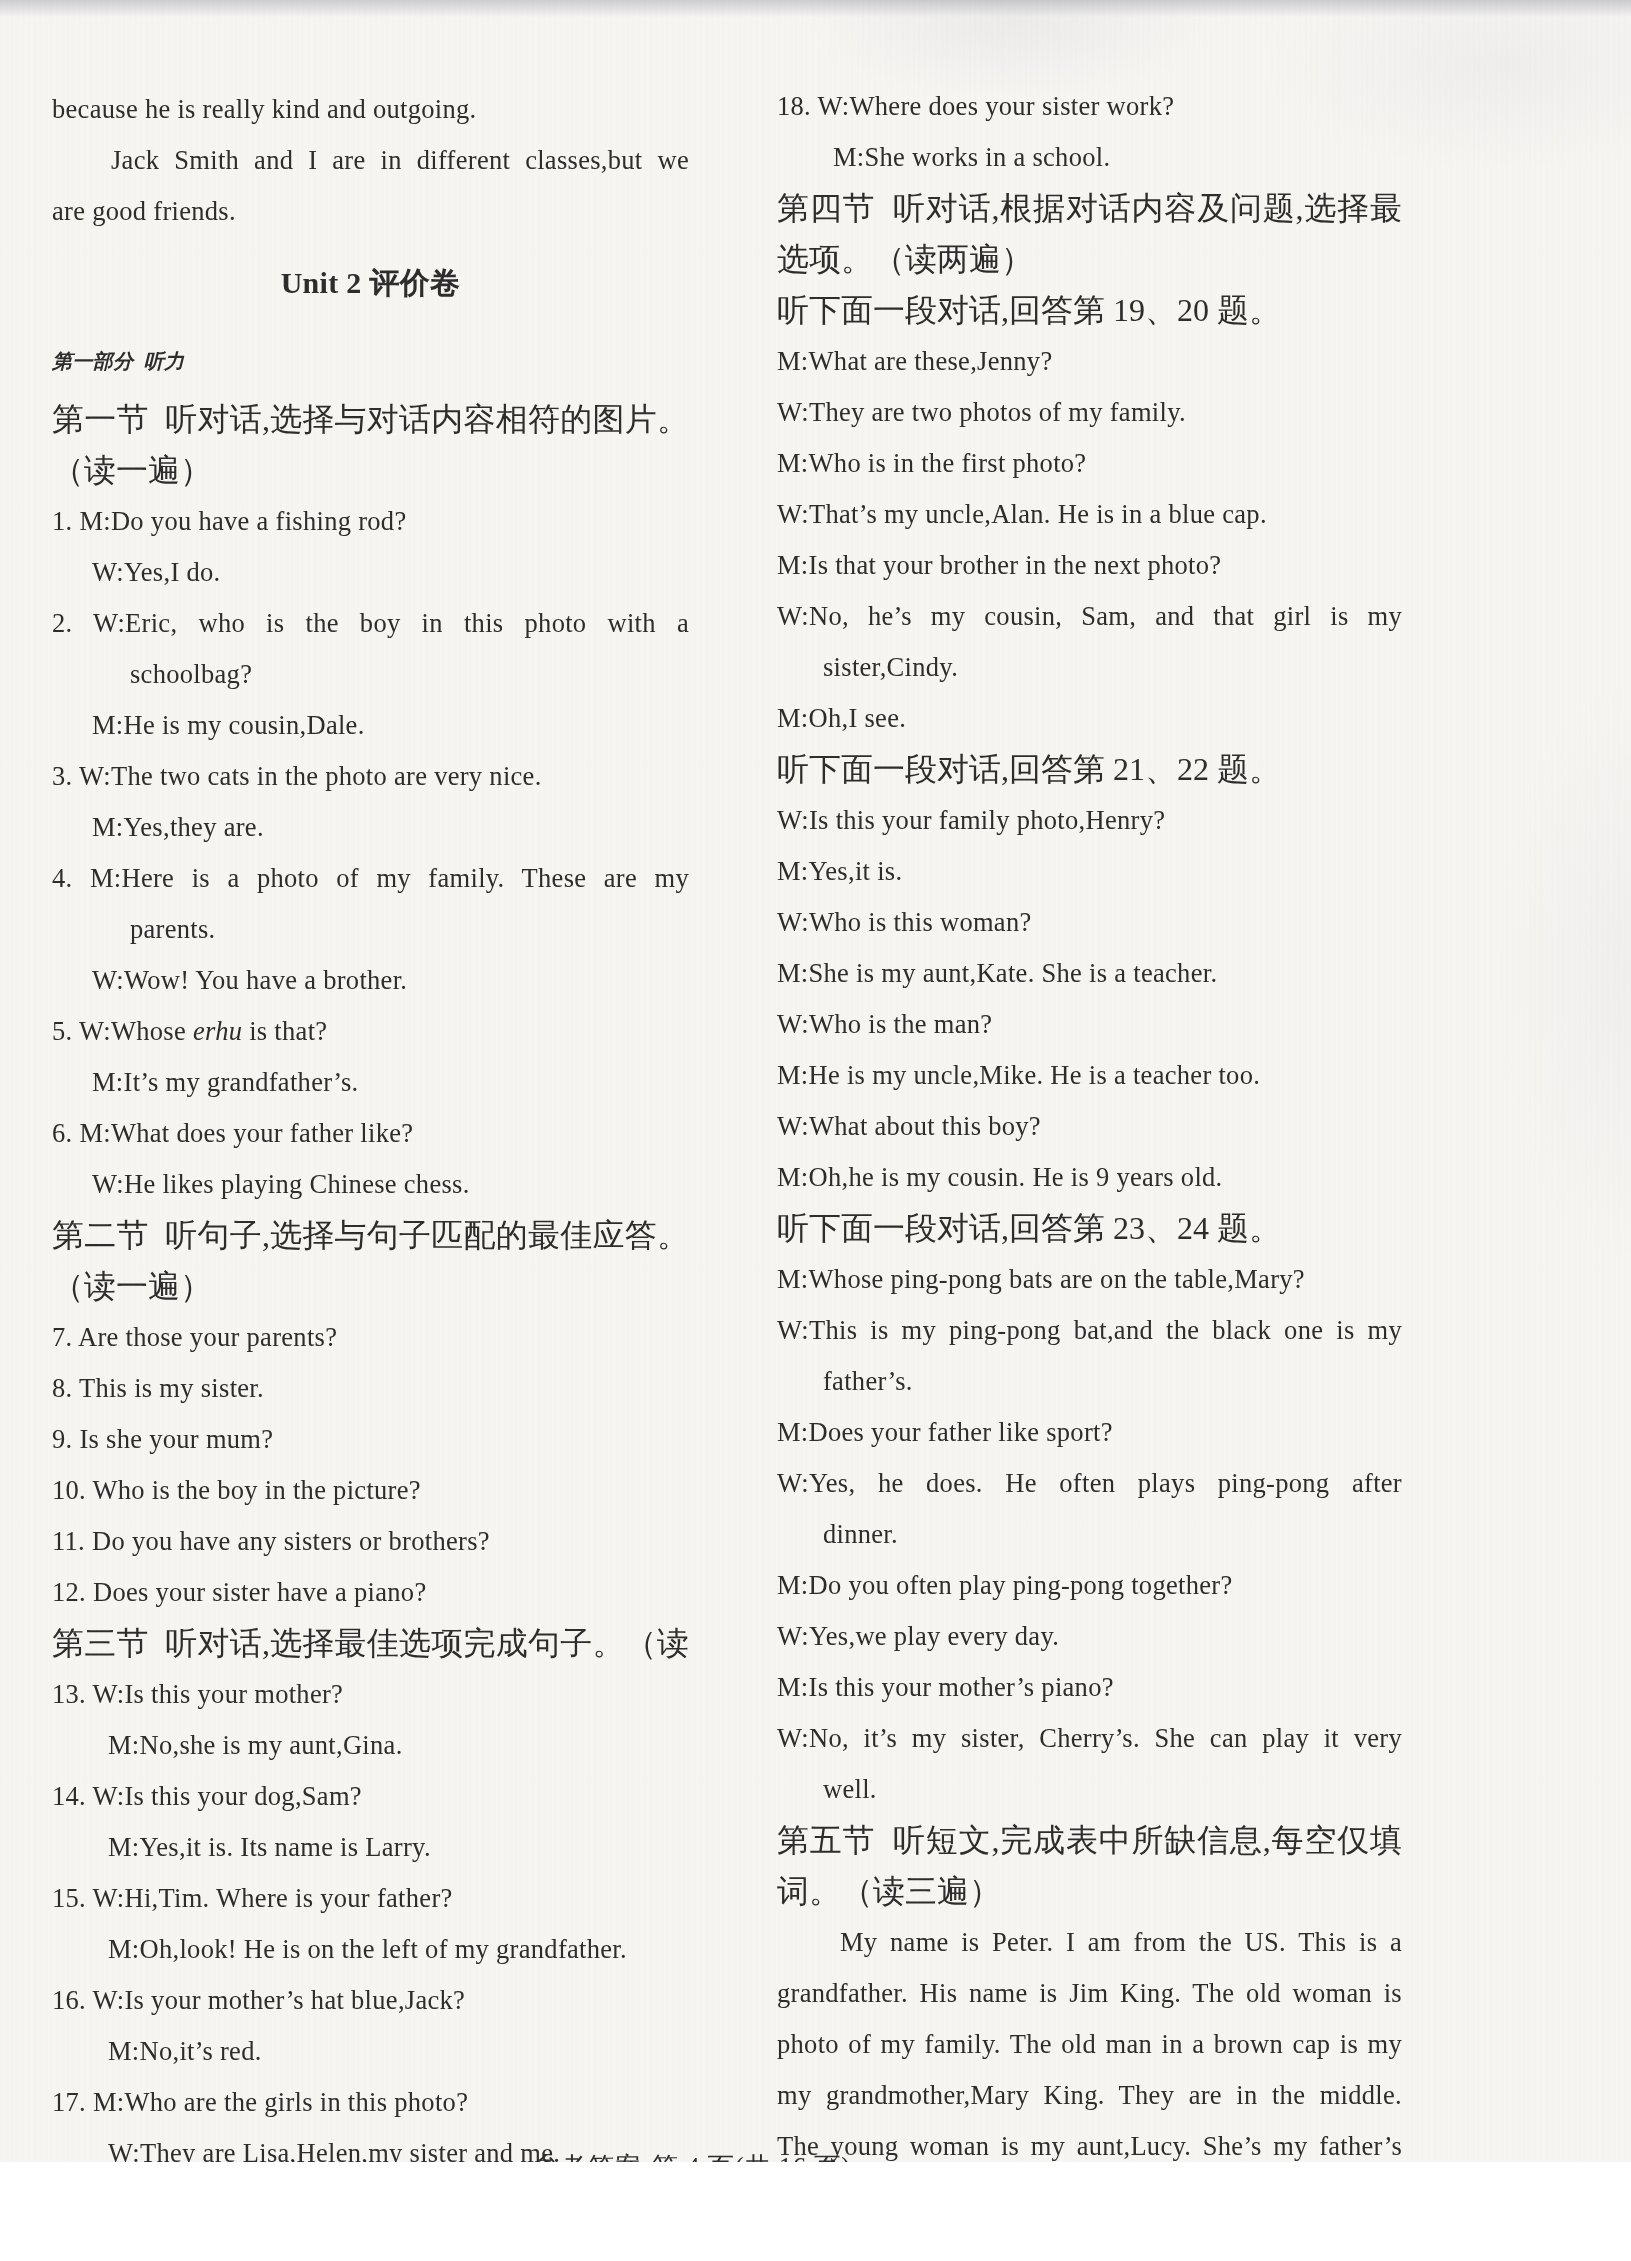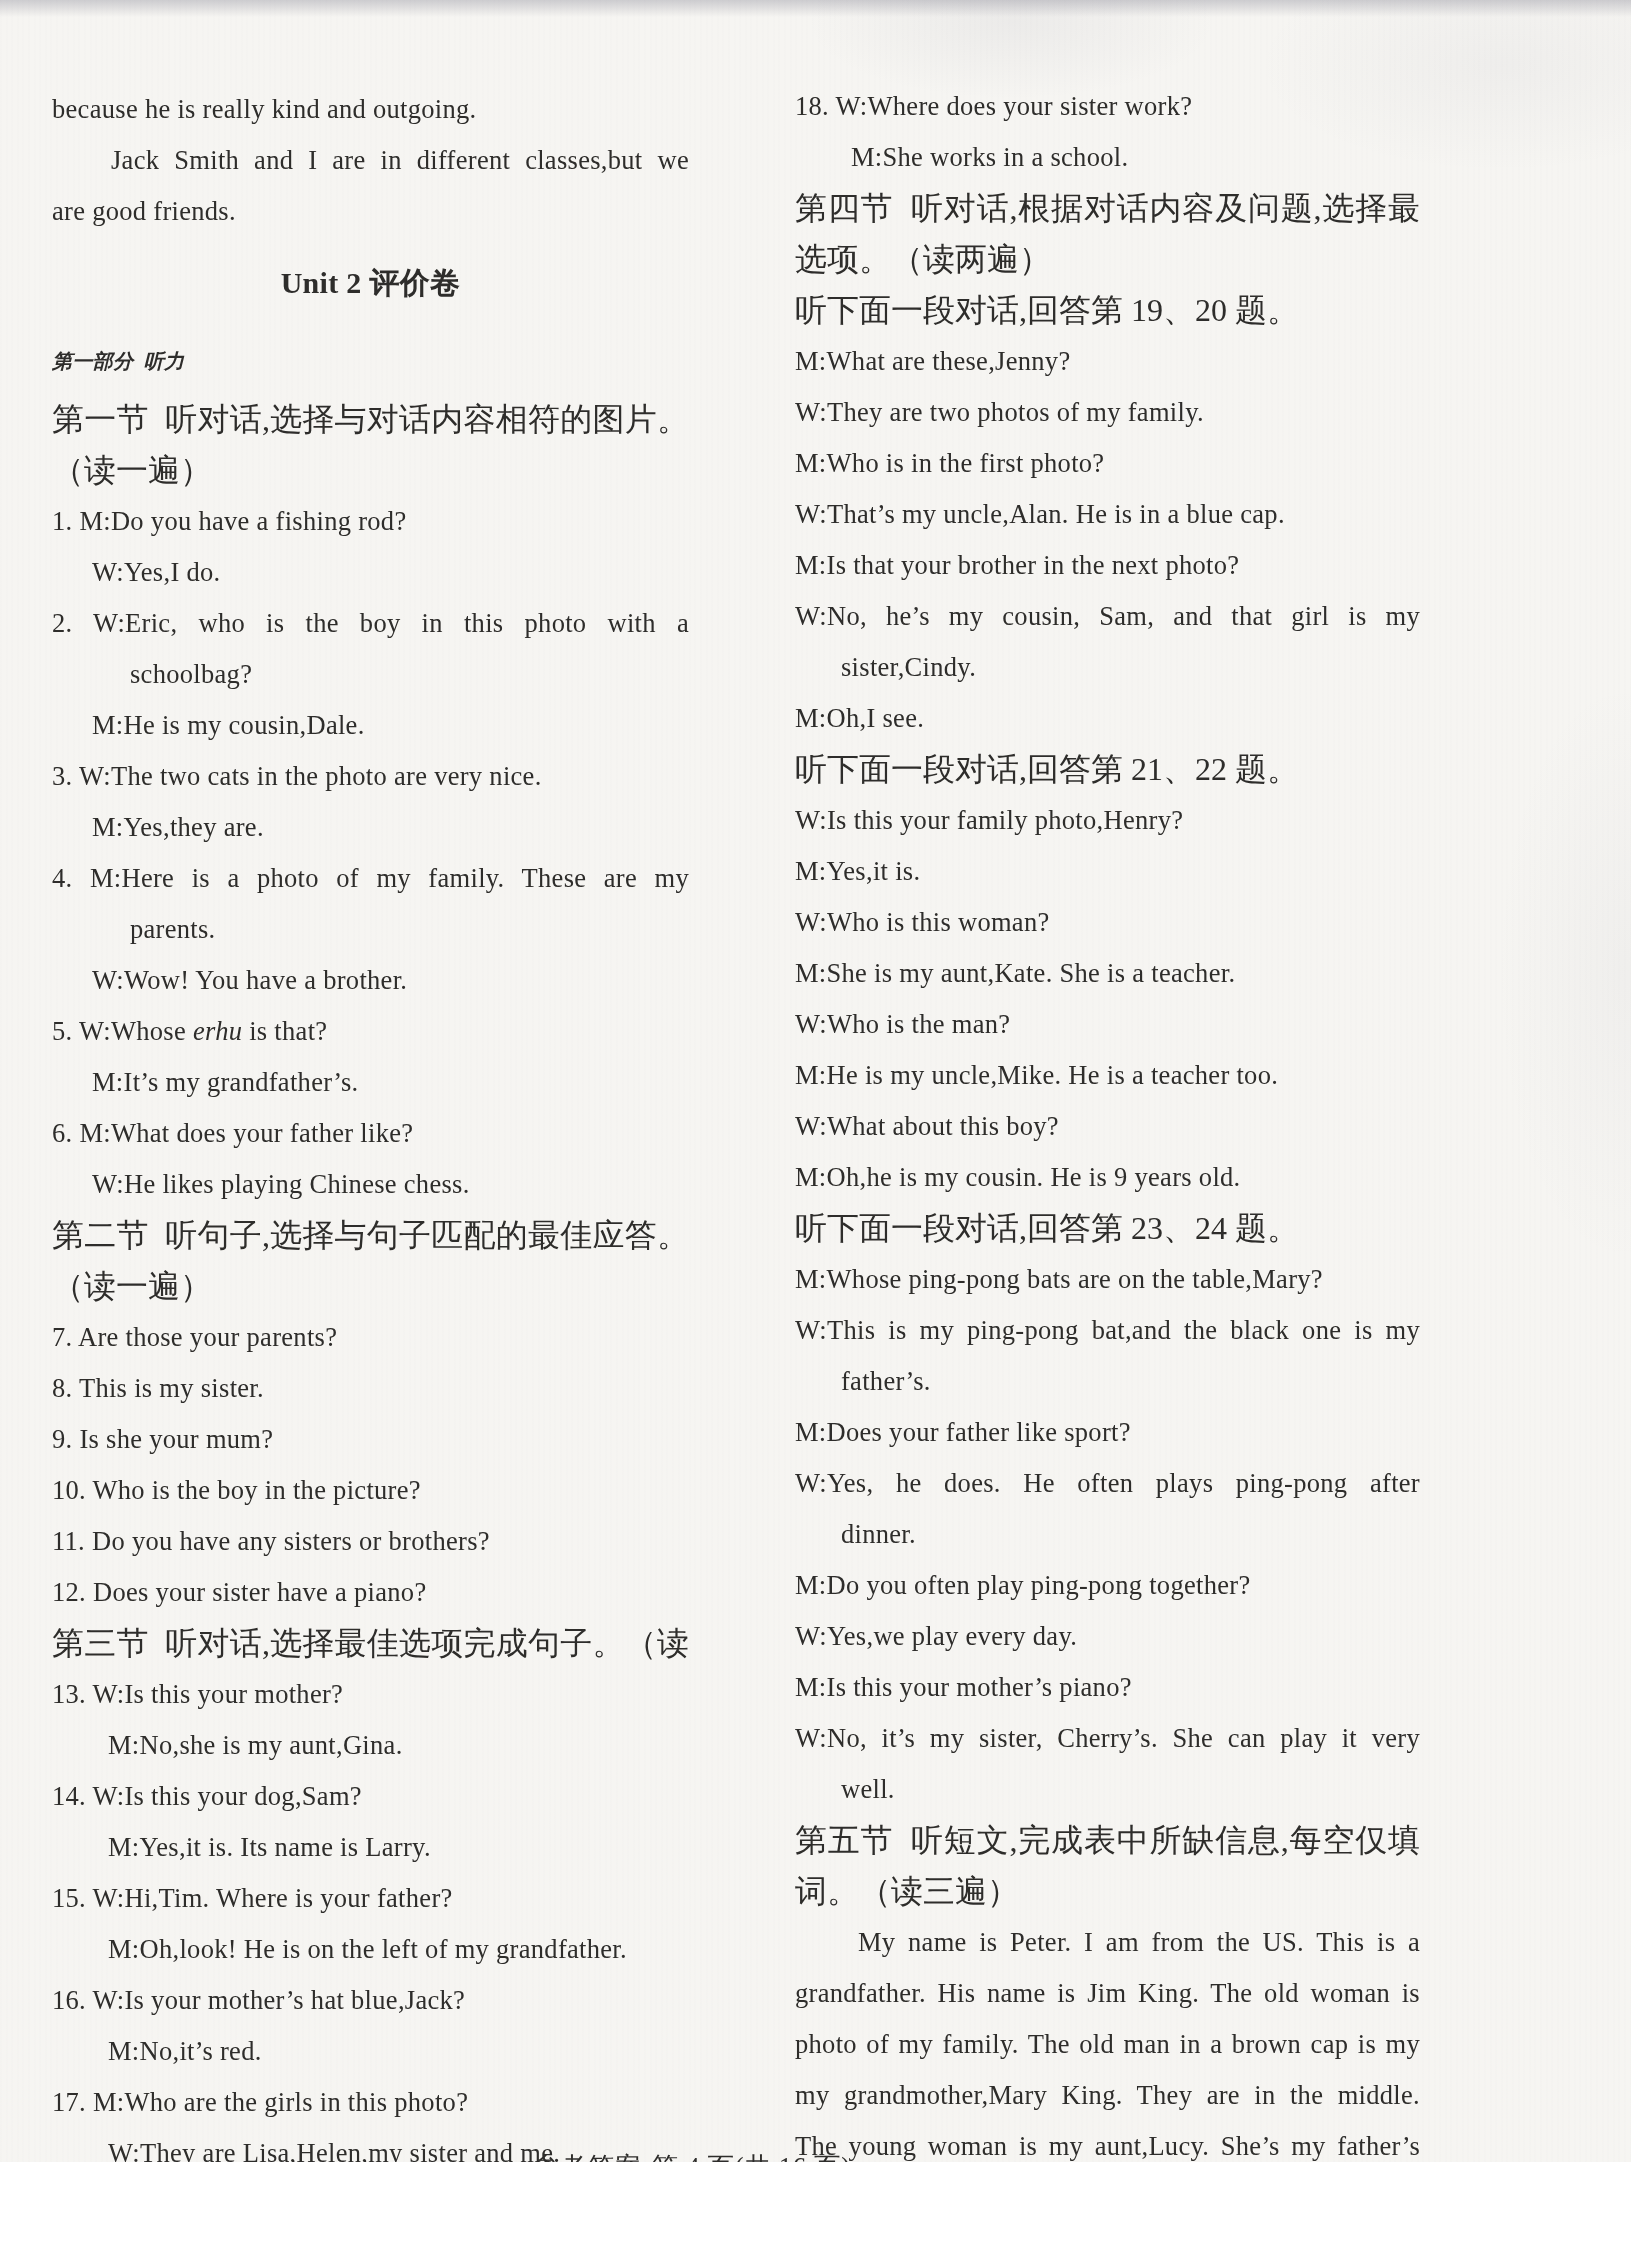--- a/index.html
+++ b/index.html
@@ -25,21 +25,21 @@
       repeating-linear-gradient(90deg, rgba(110,110,130,0.012) 0 2.1px, rgba(0,0,0,0) 2.1px 5.6px);
     pointer-events: none;
   }
   .scan-edge {
     position: absolute; top: 0; left: 0; right: 0; height: 16.7px;
     background: linear-gradient(180deg, rgba(125,125,140,0.34), rgba(125,125,140,0));
   }
 
   .col { position: absolute; }
   .col-left  { left: 52px;  top: 84px; width: 637px; }
-  .col-right { left: 795px; top: 81px; width: 625px; }
+  .col-right { left: 777px; top: 81px; width: 625px; }
 
   .ln {
     height: 51px;
     line-height: 51px;
     font-size: 26.5px;
     letter-spacing: 0.3px;
     white-space: nowrap;
     overflow: hidden;
   }
   .it { font-style: italic; }

